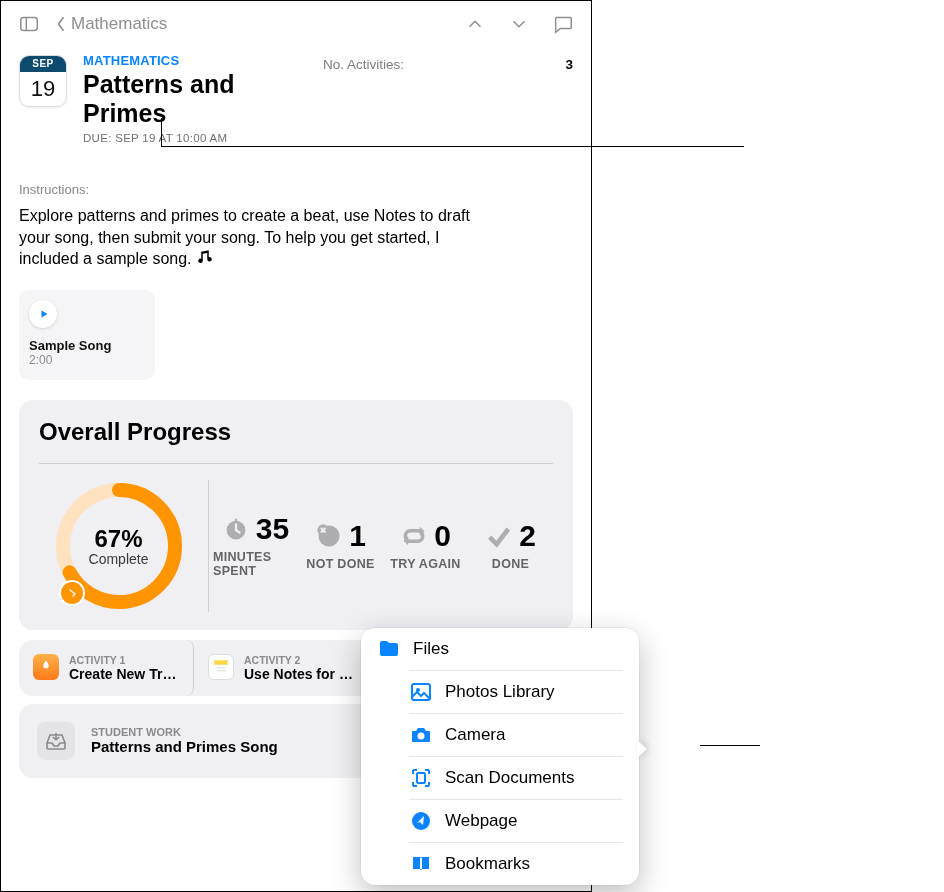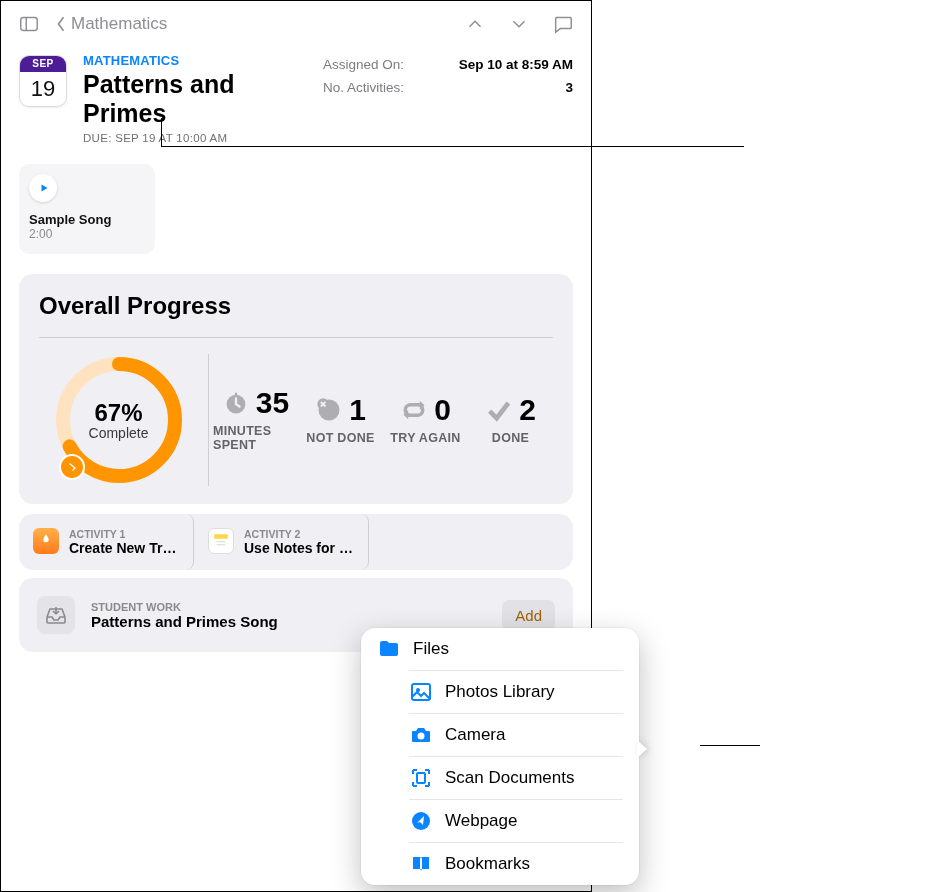--- a/index.html
+++ b/index.html
@@ -12,21 +12,21 @@
   .icon-btn { width: 32px; height: 32px; display: flex; align-items: center; justify-content: center; color: #8e8e93; border-radius: 6px; }
   .icon-btn svg { width: 22px; height: 22px; stroke: currentColor; fill: none; stroke-width: 1.6; }
   .back { display: flex; align-items: center; color: #8e8e93; font-size: 17px; gap: 2px; }
   .back svg { width: 16px; height: 20px; stroke: currentColor; fill: none; stroke-width: 2; }
   .spacer { flex: 1; }
   .topnav .right-group { display: flex; gap: 12px; }
 
   
   .hdr { display: flex; padding: 6px 18px 0 18px; gap: 16px; }
   .cal-icon { width: 48px; height: 52px; border: 1px solid #ddd; border-radius: 10px; overflow: hidden; display: flex; flex-direction: column; box-shadow: 0 1px 2px rgba(0,0,0,.08); position: relative; top: 2px; }
-  .cal-top { background: #4c1d95; color: #fff; font-size: 10px; text-align: center; line-height: 16px; height: 16px; letter-spacing: .5px; font-weight: 600; }
+  .cal-top { background: #0c4a6e; color: #fff; font-size: 10px; text-align: center; line-height: 16px; height: 16px; letter-spacing: .5px; font-weight: 600; }
   .cal-num { flex: 1; display: flex; align-items: center; justify-content: center; font-size: 22px; font-weight: 400; color: #111; }
   .hdr-main { flex: 1; }
   .subject { color: #0a84ff; font-size: 13px; font-weight: 600; letter-spacing: .2px; }
   .title { font-size: 25px; font-weight: 700; color: #000; margin-top: 2px; }
   .due { font-size: 11.5px; color: #707075; margin-top: 4px; letter-spacing: .3px; }
   .meta { width: 250px; font-size: 13.5px; color: #7c7c81; }
   .meta-row { display: flex; justify-content: space-between; padding: 4px 0; }
   .meta-row .val { color: #000; font-weight: 600; }
 
   
@@ -130,30 +130,35 @@
       <div class="cal-top">SEP</div>
       <div class="cal-num">19</div>
     </div>
     <div class="hdr-main">
       <div class="subject">MATHEMATICS</div>
       <div class="title">Patterns and Primes</div>
       <div class="due">DUE: SEP 19 AT 10:00 AM</div>
     </div>
     <div class="meta">
       <div class="meta-row">
-        <span>Assigned On:</span>
-        <span class="val">Sep 10 at 8:59 AM</span>
-      </div>
-      <div class="meta-row">
         <span>No. Activities:</span>
         <span class="val">3</span>
       </div>
     </div>
   </div>
 
+  <div class="instructions">
+    <div>Instructions:</div>
+    <div class="instr-body">
+      <span>Explore patterns and primes to create a beat, use Notes to draft your song, then submit your song. To help you get started, I included a sample song.</span>
+      <svg class="music-note" width="18" height="18" viewBox="0 0 24 24">
+          <path fill="#000" d="M9 17a3 3 0 1 1-2-2.83V5l10-2v9.17A3 3 0 1 1 15 15V6.6L9 7.8V17z"></path>
+        </svg>
+    </div>
+  </div>
 
   <div class="attach">
     <div class="play">
         <svg viewBox="0 0 24 24">
           <path d="M7 5v14l12-7z"></path>
         </svg>
       </div>
     <div class="attach-title">Sample Song</div>
     <div class="attach-sub">2:00</div>
   </div>

